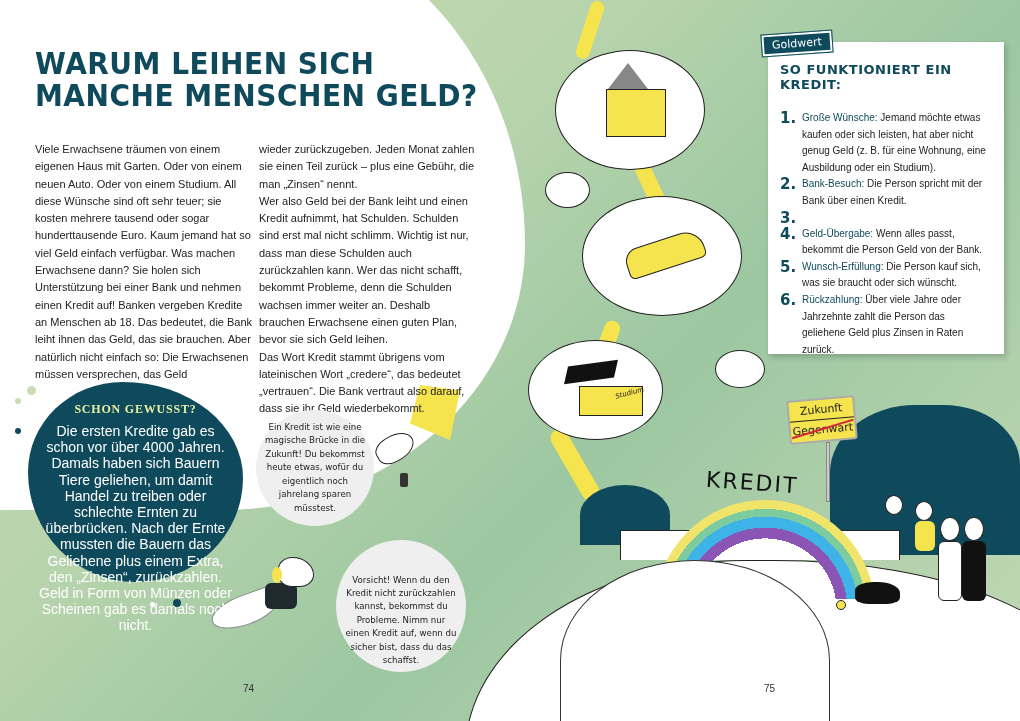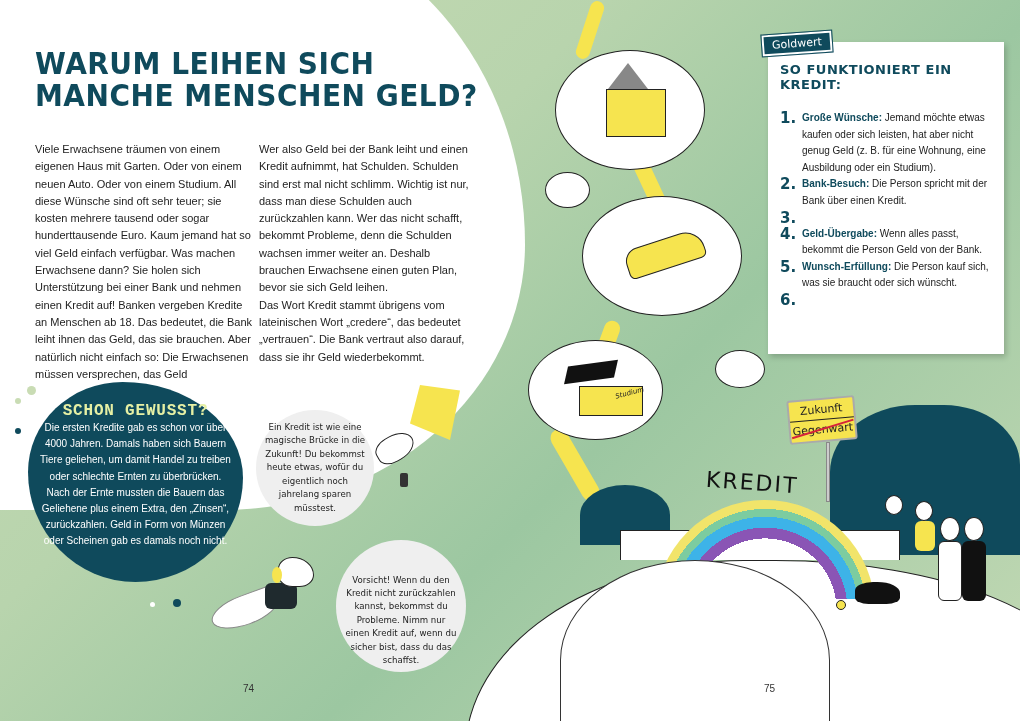--- a/index.html
+++ b/index.html
@@ -38,25 +38,25 @@
   .col-1 { left: 35px; }
   .col-2 { left: 259px; }
 
   
   .info-bubble {
     position: absolute; left: 28px; top: 382px; width: 215px; height: 200px;
     background: #0f4a5c; border-radius: 44% 56% 50% 50% / 45% 48% 52% 55%;
     color: #fff; text-align: center; padding-top: 20px;
   }
   .info-bubble h3 {
-    font-family: Liberation Mono, monospace; font-weight: bold; font-size: 16px;
-    color: #e6f0a4; letter-spacing: 0.8px; 
+    font-family: Liberation Serif, serif; font-weight: bold; font-size: 12px;
+    color: #e6f0a4; letter-spacing: 0.8px; margin-bottom: 6px;
   }
   .info-bubble .body {
-    font-family: "Liberation Sans", sans-serif; font-size: 10px; line-height: 16.2px; padding: 0 10px;
+    font-family: "Liberation Sans", sans-serif; font-size: 14px; line-height: 16.2px; padding: 0 10px;
   }
   .dot { position: absolute; border-radius: 50%; }
 
   
   .speech {
     position: absolute; background: #efefef; border-radius: 50%;
     font-family: "DejaVu Sans", sans-serif; font-size: 8.6px; line-height: 13.4px; text-align: center; color: #222;
     display: flex; align-items: center; justify-content: center;
   }
   .speech-1 { left: 256px; top: 410px; width: 118px; height: 116px; }
@@ -71,21 +71,21 @@
     position: absolute; left: 762px; top: 33px; background: #0f4a5c; color: #fff;
     font-family: "DejaVu Sans", sans-serif; font-size: 11px; padding: 2px 8px;
     border: 2px solid #fff; outline: 1.5px solid #0f4a5c; transform: rotate(-4deg);
   }
   .gold-title {
     font-family: "DejaVu Sans", sans-serif; font-weight: bold; font-size: 13px; color: #0f4a5c;
     letter-spacing: 0.5px; margin-bottom: 18px;
   }
   .step { display: flex; font-family: "Liberation Sans", sans-serif; font-size: 10px; line-height: 16.6px; }
   .step-num { font-family: "DejaVu Sans", sans-serif; font-weight: 900; color: #0f4a5c; font-size: 15px; width: 22px; flex: none; line-height: 16px; }
-  .step-key { color: #0f4a5c; font-weight: bold; }
+  .step-key { color: #0f4a5c; font-weight: normal; }
 
   
   .road { position: absolute; background: #f6e44f; }
   .cloud {
     position: absolute; background: #fff; border-radius: 50%; border: 1.5px solid #222;
   }
   .house-body { position: absolute; background: #f6e44f; border: 1px solid #222; }
   .tree { position: absolute; background: #0f4a5c; border-radius: 50% 50% 0 0; }
   .rainbow {
     position: absolute; left: 655px; top: 500px; width: 220px; height: 220px; border-radius: 50%;
@@ -174,20 +174,21 @@
 
   <h1 class="headline">
     <div>WARUM LEIHEN SICH</div>
     <div>MANCHE MENSCHEN GELD?</div>
   </h1>
 
   <div class="col col-1">
     <p>Viele Erwachsene träumen von einem eigenen Haus mit Garten. Oder von einem neuen Auto. Oder von einem Studium. All diese Wünsche sind oft sehr teuer; sie kosten mehrere tausend oder sogar hunderttausende Euro. Kaum jemand hat so viel Geld einfach verfügbar. Was machen Erwachsene dann? Sie holen sich Unterstützung bei einer Bank und nehmen einen Kredit auf! Banken vergeben Kredite an Menschen ab 18. Das bedeutet, die Bank leiht ihnen das Geld, das sie brauchen. Aber natürlich nicht einfach so: Die Erwachsenen müssen versprechen, das Geld</p>
   </div>
   <div class="col col-2">
+    <p>wieder zurückzugeben. Jeden Monat zahlen sie einen Teil zurück – plus eine Gebühr, die man „Zinsen“ nennt.</p>
     <p>Wer also Geld bei der Bank leiht und einen Kredit aufnimmt, hat Schulden. Schulden sind erst mal nicht schlimm. Wichtig ist nur, dass man diese Schulden auch zurückzahlen kann. Wer das nicht schafft, bekommt Probleme, denn die Schulden wachsen immer weiter an. Deshalb brauchen Erwachsene einen guten Plan, bevor sie sich Geld leihen.</p>
     <p>Das Wort Kredit stammt übrigens vom lateinischen Wort „credere“, das bedeutet „vertrauen“. Die Bank vertraut also darauf, dass sie ihr Geld wiederbekommt.</p>
   </div>
 
   <div class="dot" style="left:27px;top:386px;width:9px;height:9px;background:#c9dcb4;"></div>
   <div class="dot" style="left:15px;top:398px;width:6px;height:6px;background:#c9dcb4;"></div>
   <div class="dot" style="left:15px;top:428px;width:6px;height:6px;background:#0f4a5c;"></div>
   <div class="info-bubble">
     <h3>SCHON GEWUSST?</h3>
     <div class="body">Die ersten Kredite gab es schon vor über 4000 Jahren. Damals haben sich Bauern Tiere geliehen, um damit Handel zu treiben oder schlechte Ernten zu überbrücken. Nach der Ernte mussten die Bauern das Geliehene plus einem Extra, den „Zinsen“, zurückzahlen. Geld in Form von Münzen oder Scheinen gab es damals noch nicht.</div>
@@ -218,19 +219,20 @@
     <div class="step">
       <span class="step-num">4.</span>
       <span><span class="step-key">Geld-Übergabe:</span><span> Wenn alles passt, bekommt die Person Geld von der Bank.</span></span>
     </div>
     <div class="step">
       <span class="step-num">5.</span>
       <span><span class="step-key">Wunsch-Erfüllung:</span><span> Die Person kauf sich, was sie braucht oder sich wünscht.</span></span>
     </div>
     <div class="step">
       <span class="step-num">6.</span>
+      <span><span class="step-key">Rückzahlung:</span><span> Über viele Jahre oder Jahrzehnte zahlt die Person das geliehene Geld plus Zinsen in Raten zurück.</span></span>
     </div>
   </div>
   <div class="gold-tag">Goldwert</div>
 
   <div class="page-num" style="left:243px;top:683px;">74</div>
   <div class="page-num" style="left:764px;top:683px;">75</div>
 </div>
 
 </body></html>

